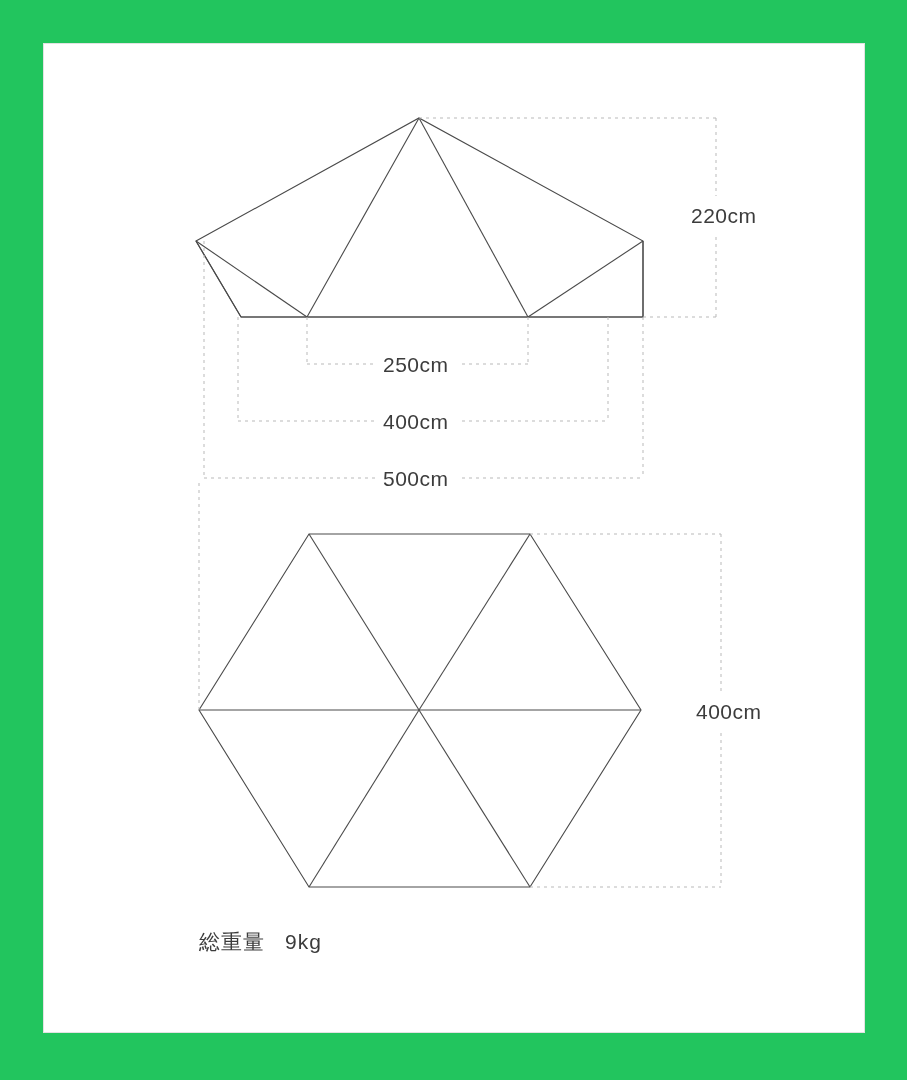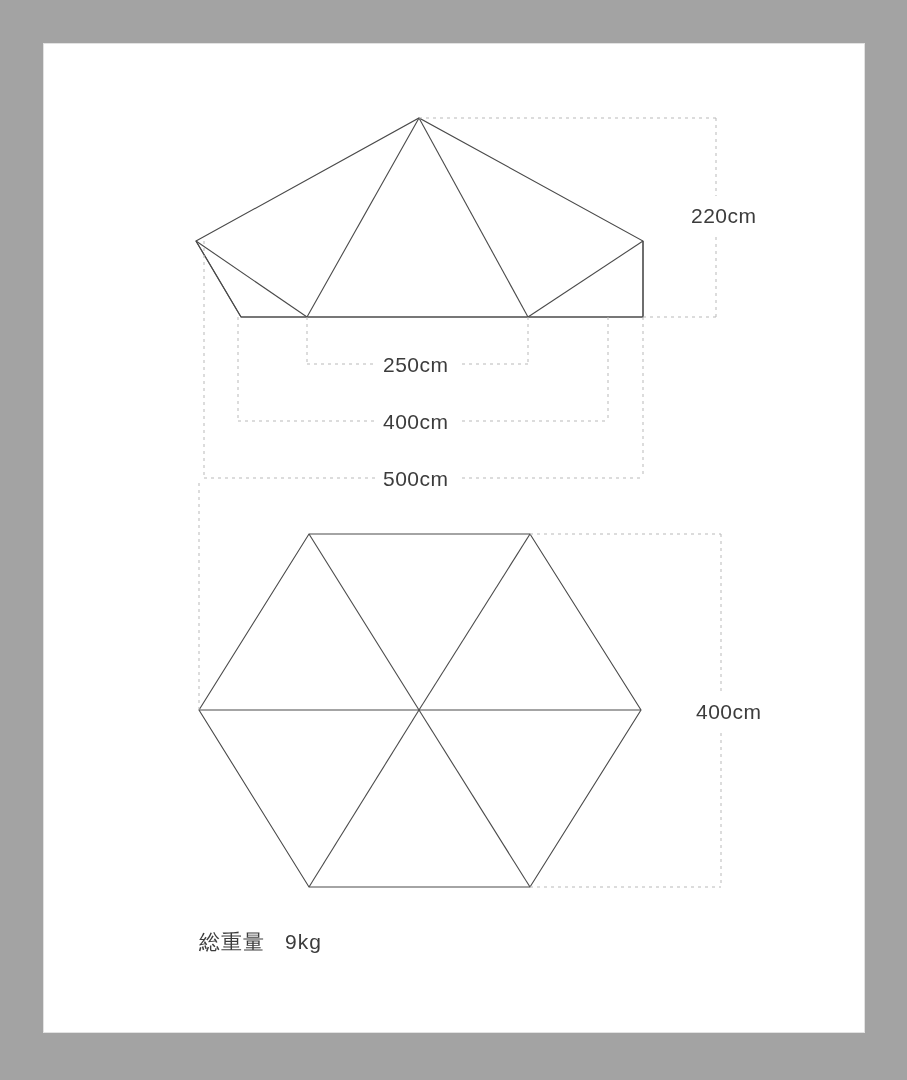--- a/index.html
+++ b/index.html
@@ -11,21 +11,21 @@
     width: 907px;
     height: 1080px;
     font-family: "Liberation Sans", sans-serif;
     color: #333333;
     overflow: hidden;
   }
   #page {
     position: relative;
     width: 907px;
     height: 1080px;
-    background: #a3a3a3;
+    background: #22c55e;
   }
   #diagram-frame {
     position: absolute;
     left: 43px;
     top: 43px;
     width: 822px;
     height: 990px;
     border: 1px solid #e2e2e2;
     box-sizing: border-box;
     background: #ffffff;

